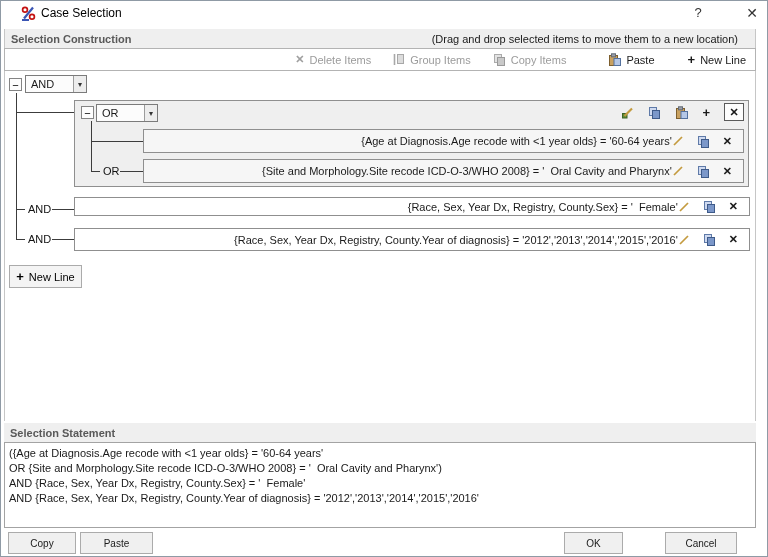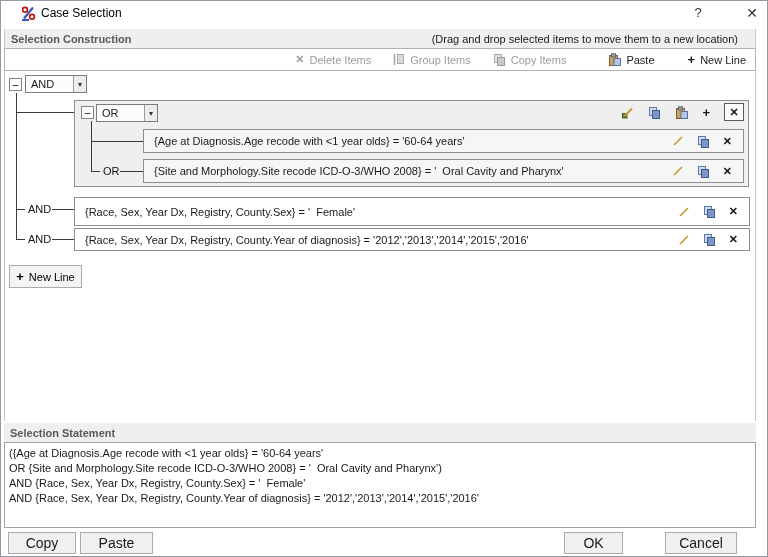--- a/index.html
+++ b/index.html
@@ -52,34 +52,34 @@
     font-size:8px;display:flex;align-items:center;justify-content:center;color:#333;}
   .or-group{position:absolute;left:69px;top:29px;width:675px;height:87px;
     border:1px solid #8f8f8f;background:#efefef;}
   .grp-icons{position:absolute;right:4px;top:2px;height:18px;display:flex;
     align-items:center;gap:14px;}
   .xbtn{width:20px;height:18px;border:1px solid #5a5a5a;background:#fdfdfd;
     display:flex;align-items:center;justify-content:center;font-weight:bold;font-size:11px;}
   .cond-row{position:absolute;height:24px;border:1px solid #8f8f8f;background:#fff;
     display:flex;align-items:center;}
   .cond-row.inner{background:#f6f6f6;left:68px;width:601px;}
-  .cond-text{flex:1;padding-left:10px;white-space:pre;overflow:hidden;}
+  .cond-text{flex:1;padding-left:10px;white-space:pre;overflow:hidden;text-align:right;}
   .row-icons{display:flex;align-items:center;gap:13px;padding-right:11px;}
   .newline-btn{position:absolute;left:4px;top:194px;width:73px;height:23px;
     border:1px solid #ababab;background:#f4f4f4;font-size:11px;
     font-family:"Liberation Sans",sans-serif;display:flex;align-items:center;
     justify-content:center;gap:5px;}
   
   .statement{position:absolute;left:3px;top:422px;width:752px;}
   .stmt-box{margin-top:0;height:86px;border:1px solid #a3a3a3;background:#fff;
     padding:3px 4px;line-height:15px;}
   .stmt-line{white-space:pre;}
   
   .btn{position:absolute;top:531px;height:22px;border:1px solid #ababab;background:#f0f0f0;
-    font-size:14px;font-family:"Liberation Sans",sans-serif;color:#1a1a1a;}
+    font-size:10px;font-family:"Liberation Sans",sans-serif;color:#1a1a1a;}
   svg{display:block;}
 </style>
 </head>
 <body>
 
 <div class="dialog">
 
   <div class="titlebar">
     <span class="app-icon">
       <svg width="15" height="15" viewBox="0 0 15 15">
@@ -222,21 +222,21 @@
               <svg width="13" height="13" viewBox="0 0 13 13">
                 <rect x="1.5" y="1.5" width="7" height="8" fill="#cfdaf0" stroke="#5f7aa8"></rect>
                 <rect x="4.5" y="4.5" width="7" height="8" fill="#7b97c9" stroke="#3e5a89"></rect>
               </svg>
             </span>
             <span class="x-glyph">✕</span>
           </span>
         </div>
       </div>
 
-      <div class="cond-row" style="left:69px;top:126px;width:676px;height:29px;">
+      <div class="cond-row" style="left:69px;top:126px;width:676px;height:19px;">
         <span class="cond-text">{Race, Sex, Year Dx, Registry, County.Sex} = '  Female'</span>
         <span class="row-icons">
           <span>
             <svg width="12" height="12" viewBox="0 0 12 12">
                 <line x1="2" y1="10" x2="10" y2="2" stroke="#c49b3f" stroke-width="1.7"></line>
               </svg>
           </span>
           <span>
             <svg width="13" height="13" viewBox="0 0 13 13">
               <rect x="1.5" y="1.5" width="7" height="8" fill="#cfdaf0" stroke="#5f7aa8"></rect>

